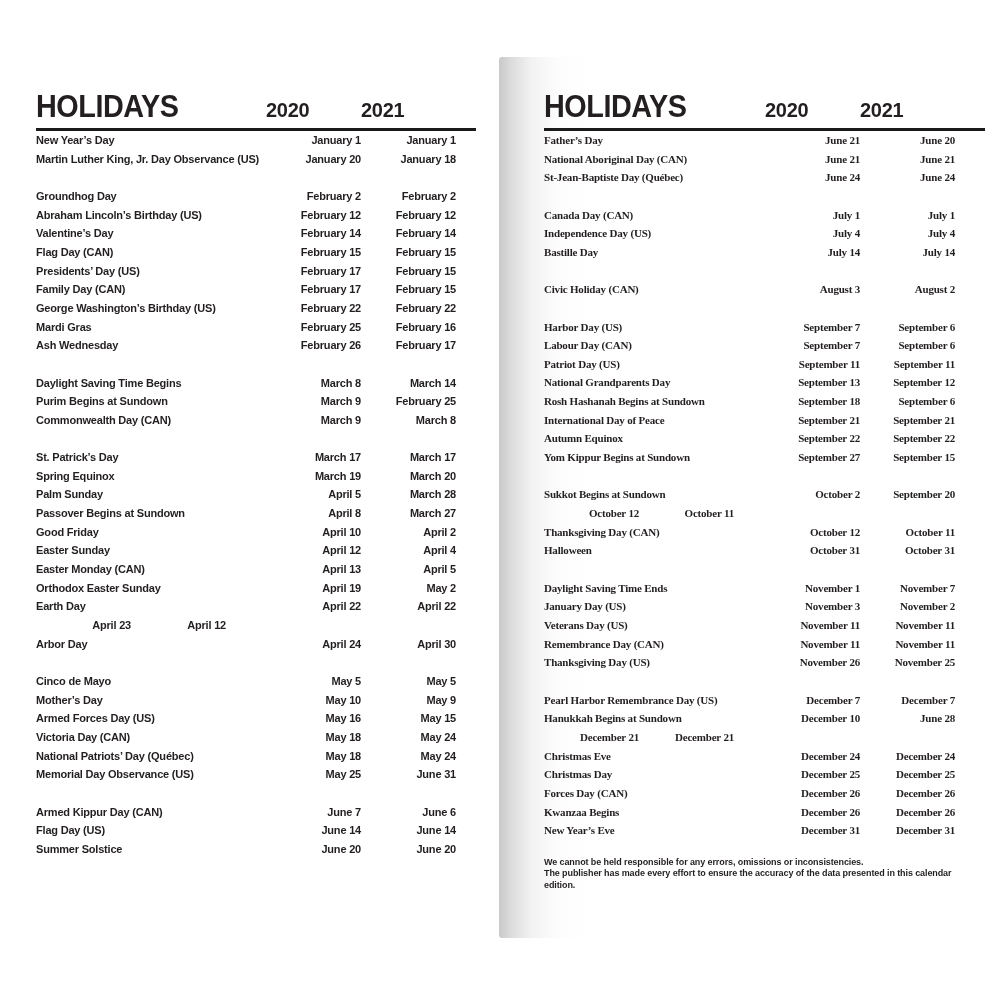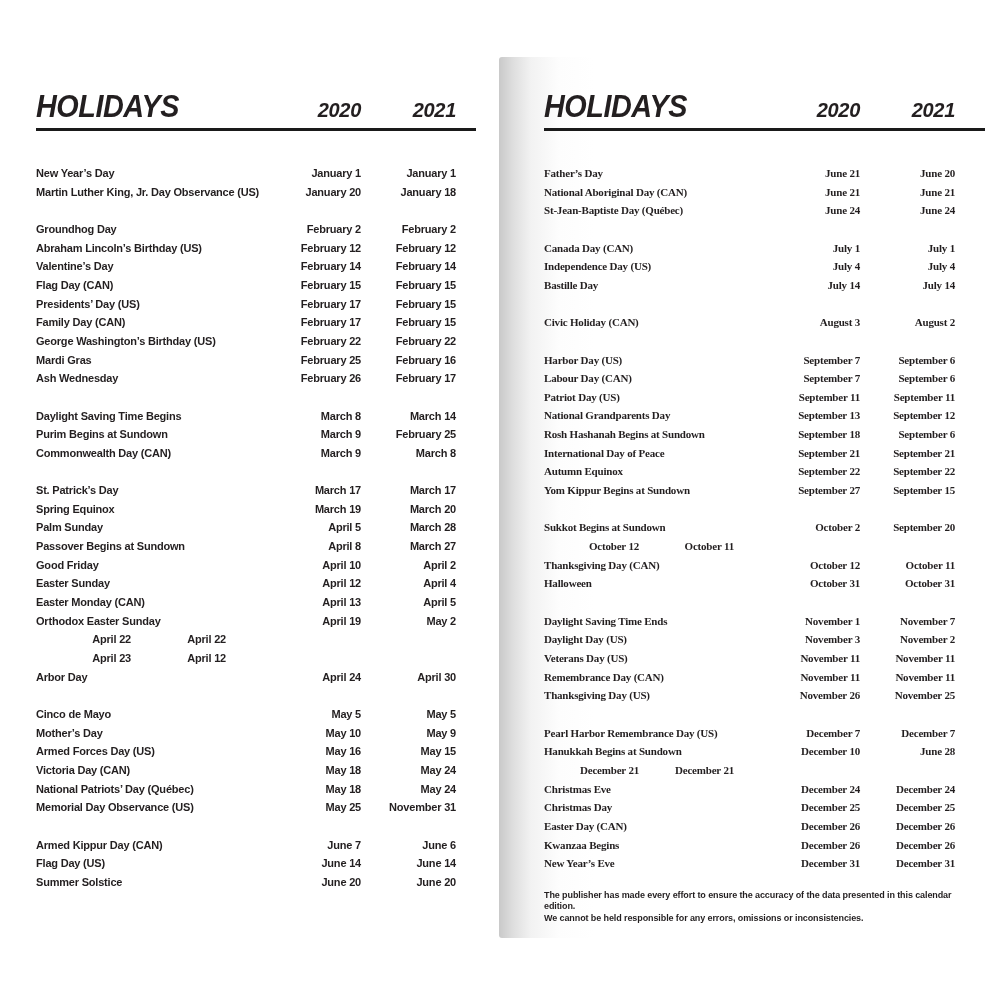--- a/index.html
+++ b/index.html
@@ -11,30 +11,30 @@
   }
   
   .panel-right{
     position:absolute;left:499px;top:57px;width:501px;height:881px;
     background:linear-gradient(to right,#c9c9c9 0px,#dedede 14px,#f2f2f2 32px,#fdfdfd 60px,#ffffff 95px);
     border-radius:3px 0 0 3px;
   }
   .page{position:absolute;top:88px;}
   .page-left{left:36px;width:440px;}
   .page-right{left:544px;width:441px;}
-  .page-header{display:flex;align-items:baseline;font-style:italic;}
+  .page-header{display:flex;align-items:baseline;}
   .page-title{
     flex:1;font-size:32px;font-weight:700;letter-spacing:-0.5px;
     transform:scaleX(0.90);transform-origin:left bottom;white-space:nowrap;
   }
-  .year-head{width:95px;text-align:right;font-size:20px;font-weight:700;letter-spacing:-0.3px;}
+  .year-head{width:95px;font-size:20px;font-weight:700;letter-spacing:-0.3px;}
   .page-left .page-header{padding-right:20px;}
   .page-right .page-header{padding-right:30px;}
   .rule{border-bottom:3px solid #1a1a1a;margin-top:3px;}
-  .groups{margin-top:33px;}
+  .groups{}
   .group + .group{margin-top:18.65px;}
   .row{
     display:flex;align-items:baseline;white-space:nowrap;
     font-size:11px;font-weight:700;letter-spacing:-0.2px;line-height:18.65px;
   }
   .page-left .row{padding-right:20px;}
   .page-right .row{padding-right:30px;font-family:Liberation Serif, serif;}
   .name{flex:1;min-width:0;overflow:hidden;text-align:left;}
   .y2020,.y2021{width:95px;flex:0 0 95px;text-align:right;}
   .disclaimer{
@@ -166,20 +166,21 @@
           <span class="name">Easter Monday (CAN)</span>
           <span class="y2020">April 13</span>
           <span class="y2021">April 5</span>
         </div>
         <div class="row">
           <span class="name">Orthodox Easter Sunday</span>
           <span class="y2020">April 19</span>
           <span class="y2021">May 2</span>
         </div>
         <div class="row">
+          <span class="name">Earth Day</span>
           <span class="y2020">April 22</span>
           <span class="y2021">April 22</span>
         </div>
         <div class="row">
           <span class="y2020">April 23</span>
           <span class="y2021">April 12</span>
         </div>
         <div class="row">
           <span class="name">Arbor Day</span>
           <span class="y2020">April 24</span>
@@ -208,21 +209,21 @@
           <span class="y2021">May 24</span>
         </div>
         <div class="row">
           <span class="name">National Patriots’ Day (Québec)</span>
           <span class="y2020">May 18</span>
           <span class="y2021">May 24</span>
         </div>
         <div class="row">
           <span class="name">Memorial Day Observance (US)</span>
           <span class="y2020">May 25</span>
-          <span class="y2021">November 31</span>
+          <span class="y2021">June 31</span>
         </div>
       </div>
       <div class="group">
         <div class="row">
           <span class="name">Armed Kippur Day (CAN)</span>
           <span class="y2020">June 7</span>
           <span class="y2021">June 6</span>
         </div>
         <div class="row">
           <span class="name">Flag Day (US)</span>
@@ -350,21 +351,21 @@
           <span class="y2021">October 31</span>
         </div>
       </div>
       <div class="group">
         <div class="row">
           <span class="name">Daylight Saving Time Ends</span>
           <span class="y2020">November 1</span>
           <span class="y2021">November 7</span>
         </div>
         <div class="row">
-          <span class="name">Daylight Day (US)</span>
+          <span class="name">January Day (US)</span>
           <span class="y2020">November 3</span>
           <span class="y2021">November 2</span>
         </div>
         <div class="row">
           <span class="name">Veterans Day (US)</span>
           <span class="y2020">November 11</span>
           <span class="y2021">November 11</span>
         </div>
         <div class="row">
           <span class="name">Remembrance Day (CAN)</span>
@@ -396,33 +397,33 @@
           <span class="name">Christmas Eve</span>
           <span class="y2020">December 24</span>
           <span class="y2021">December 24</span>
         </div>
         <div class="row">
           <span class="name">Christmas Day</span>
           <span class="y2020">December 25</span>
           <span class="y2021">December 25</span>
         </div>
         <div class="row">
-          <span class="name">Easter Day (CAN)</span>
+          <span class="name">Forces Day (CAN)</span>
           <span class="y2020">December 26</span>
           <span class="y2021">December 26</span>
         </div>
         <div class="row">
           <span class="name">Kwanzaa Begins</span>
           <span class="y2020">December 26</span>
           <span class="y2021">December 26</span>
         </div>
         <div class="row">
           <span class="name">New Year’s Eve</span>
           <span class="y2020">December 31</span>
           <span class="y2021">December 31</span>
         </div>
       </div>
     </div>
   <div class="disclaimer">
+    <div>We cannot be held responsible for any errors, omissions or inconsistencies.</div>
     <div>The publisher has made every effort to ensure the accuracy of the data presented in this calendar edition.</div>
-    <div>We cannot be held responsible for any errors, omissions or inconsistencies.</div>
   </div>
 </section>
 
 </body></html>

